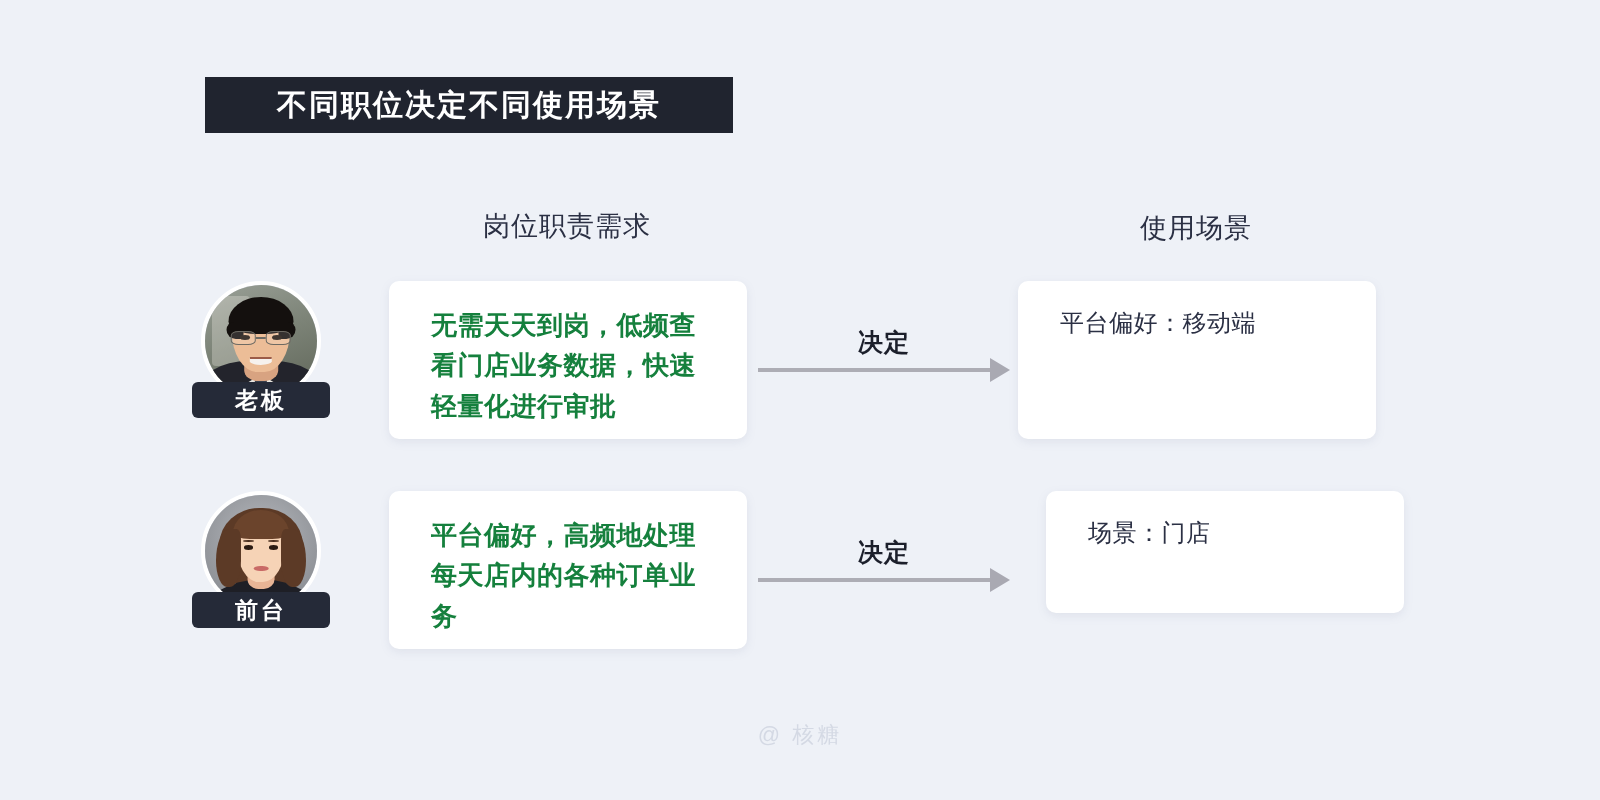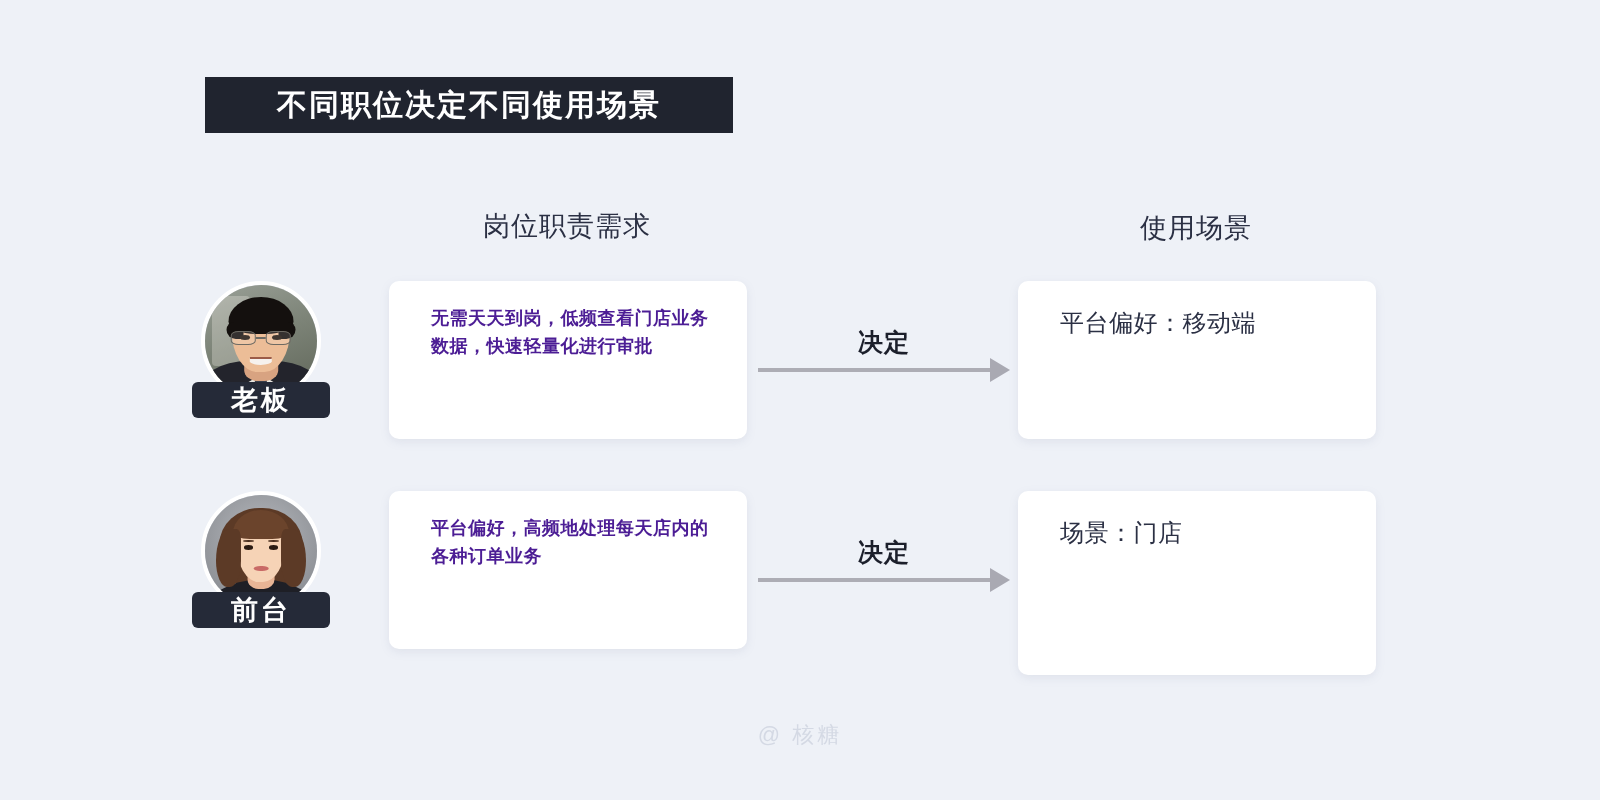--- a/index.html
+++ b/index.html
@@ -240,58 +240,58 @@
     top: 101px;
     transform: translateX(-50%);
     min-width: 138px;
     height: 36px;
     background: #252a38;
     border-radius: 6px;
     display: flex;
     align-items: center;
     justify-content: center;
     color: #ffffff;
-    font-size: 27px;
+    font-size: 23px;
     font-weight: bold;
     letter-spacing: 3px;
     padding: 0 14px;
   }
 
   
   .card {
     position: absolute;
     background: #ffffff;
     border-radius: 10px;
     box-shadow: 0 3px 10px rgba(120, 130, 160, 0.13);
     padding: 24px 30px 22px 42px;
   }
   .card-left {
     left: 389px;
     width: 358px;
-    font-size: 18px;
+    font-size: 26px;
     font-weight: bold;
-    color: #4c1d95;
+    color: #15803d;
     line-height: 1.55;
     letter-spacing: 0.5px;
   }
   .row-1 .card-left { top: 0; height: 158px; }
   .row-2 .card-left { top: 0; height: 158px; }
 
   .card-right {
     left: 1018px;
     width: 358px;
     font-size: 24px;
     font-weight: normal;
     color: #2b3044;
     line-height: 1.68;
     letter-spacing: 0.5px;
     padding: 22px 24px 20px 42px;
   }
   .row-1 .card-right { top: 0; height: 158px; }
-  .row-2 .card-right { top: 0; height: 184px; }
+  .row-2 .card-right { top: 0; height: 122px; margin-left: 28px; }
 
   .card-line { display: block; white-space: pre-wrap; }
 
   
   .connector {
     position: absolute;
     left: 758px;
     top: 45px;
     width: 252px;
     height: 60px;

